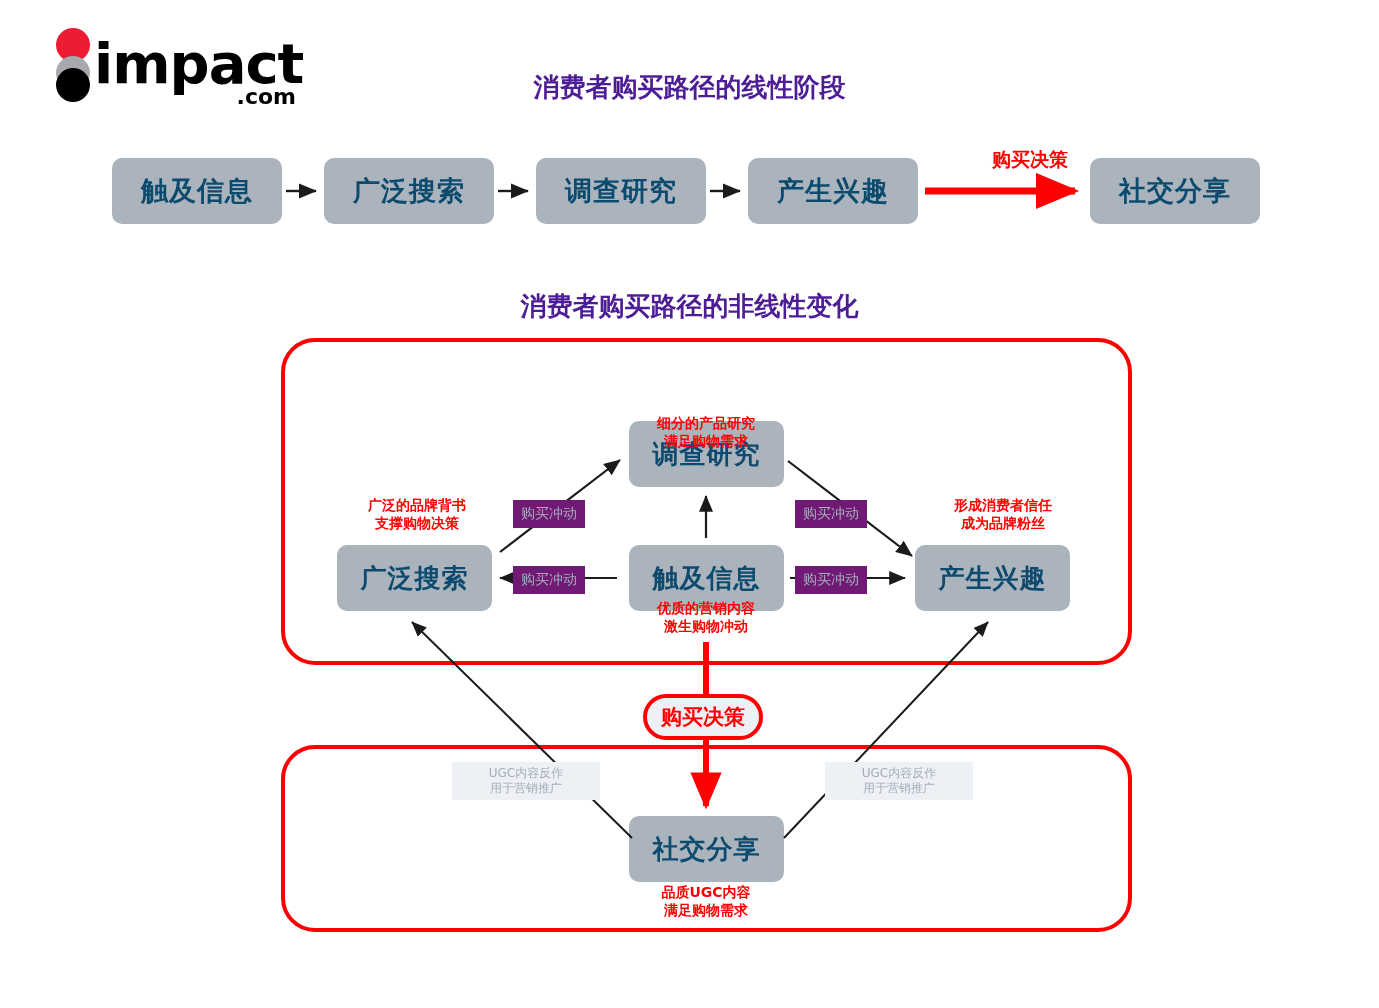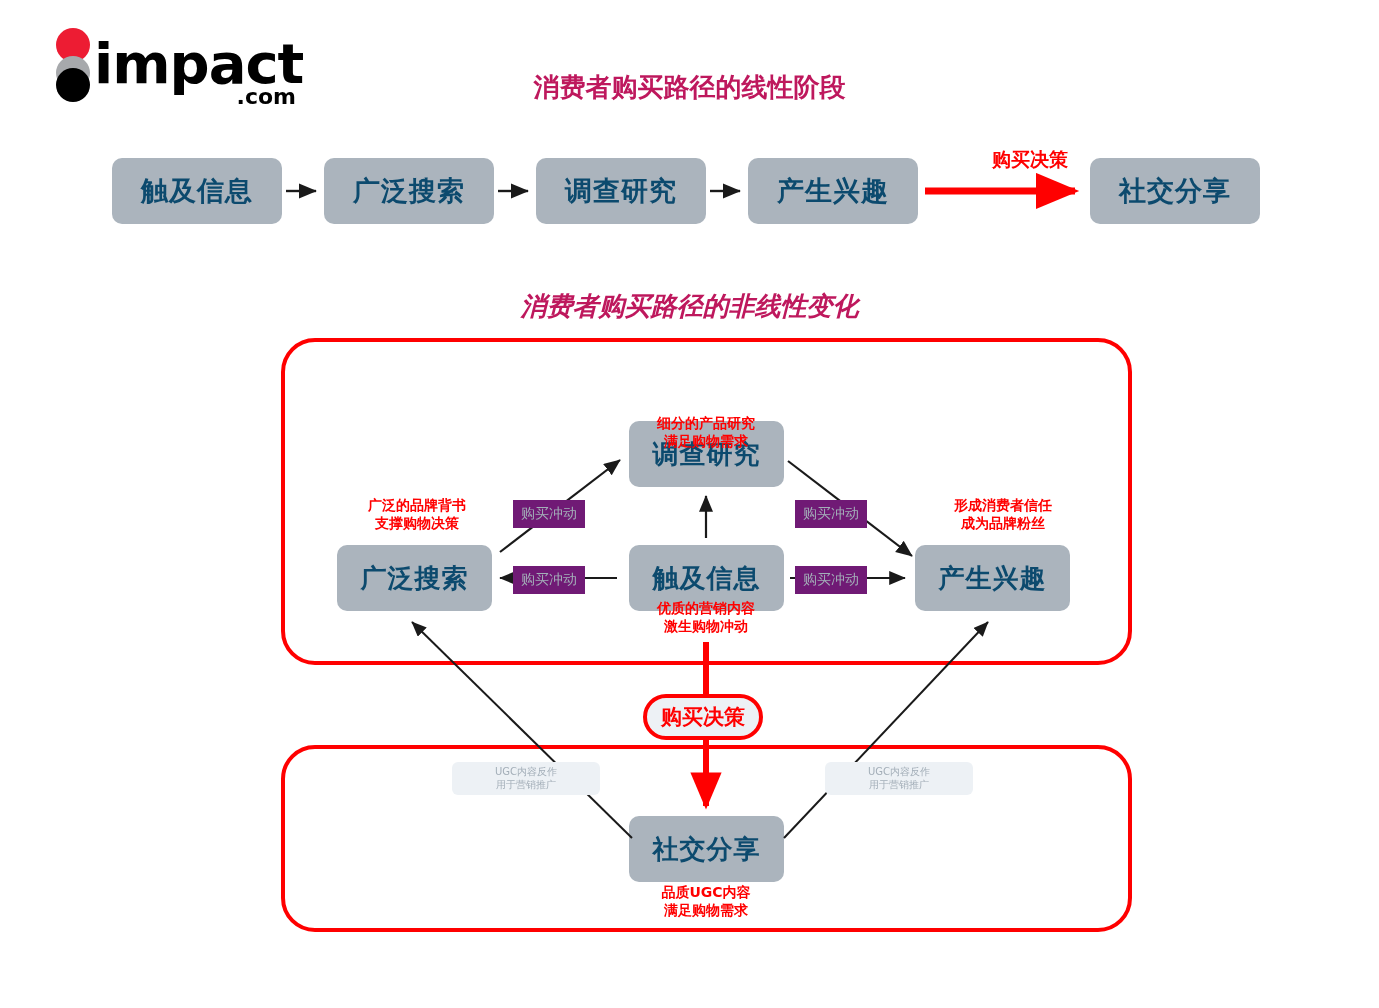--- a/index.html
+++ b/index.html
@@ -27,25 +27,25 @@
   }
   .logo-com{
     position:absolute;right:-8px;top:64px;
     font-size:22px;line-height:22px;font-weight:700;color:#000;
     font-family:"DejaVu Sans",sans-serif;
   }
 
   
   .title{
     position:absolute;width:100%;text-align:center;
-    color:#be185d;font-weight:700;
+    color:#4c1d95;font-weight:700;
     font-family:"DejaVu Sans","Liberation Sans",sans-serif;
   }
   #title-1{top:70px;font-size:26px;}
-  #title-2{top:289px;font-size:26px;font-style:italic;}
+  #title-2{top:289px;font-size:26px;}
 
   
   .node{
     position:absolute;
     background:#ABB4BD;
     border-radius:10px;
     display:flex;align-items:center;justify-content:center;
     color:#0c4a6e;font-weight:700;
     font-family:"DejaVu Sans","Liberation Sans",sans-serif;
     box-sizing:border-box;
@@ -58,21 +58,21 @@
 
   
   .lbl{
     position:absolute;
     font-family:"DejaVu Sans","Liberation Sans",sans-serif;
     font-weight:700;text-align:center;white-space:pre-line;
     line-height:1.25;
   }
   .lbl.red{color:#FF0000;font-size:14px;}
   .lbl.redbig{color:#FF0000;font-size:19px;}
-  .lbl.gray{color:#A3AEB8;font-size:10px;background:#EDF1F5;padding:4px 9px;font-weight:400;border-radius:6px;}
+  .lbl.gray{color:#A3AEB8;font-size:12px;background:#EDF1F5;padding:4px 9px;font-weight:400;}
   .lbl.graysm{color:#A3AEB8;font-size:14px;background:#701a75;padding:5px 8px;font-weight:400;}
   .lbl.redbox{color:#FF0000;font-size:21px;background:#EDF1F5;padding:6px 14px;}
 
   
   .redbox{
     position:absolute;
     border:4px solid #FF0000;
     border-radius:34px;
     box-sizing:border-box;
   }

